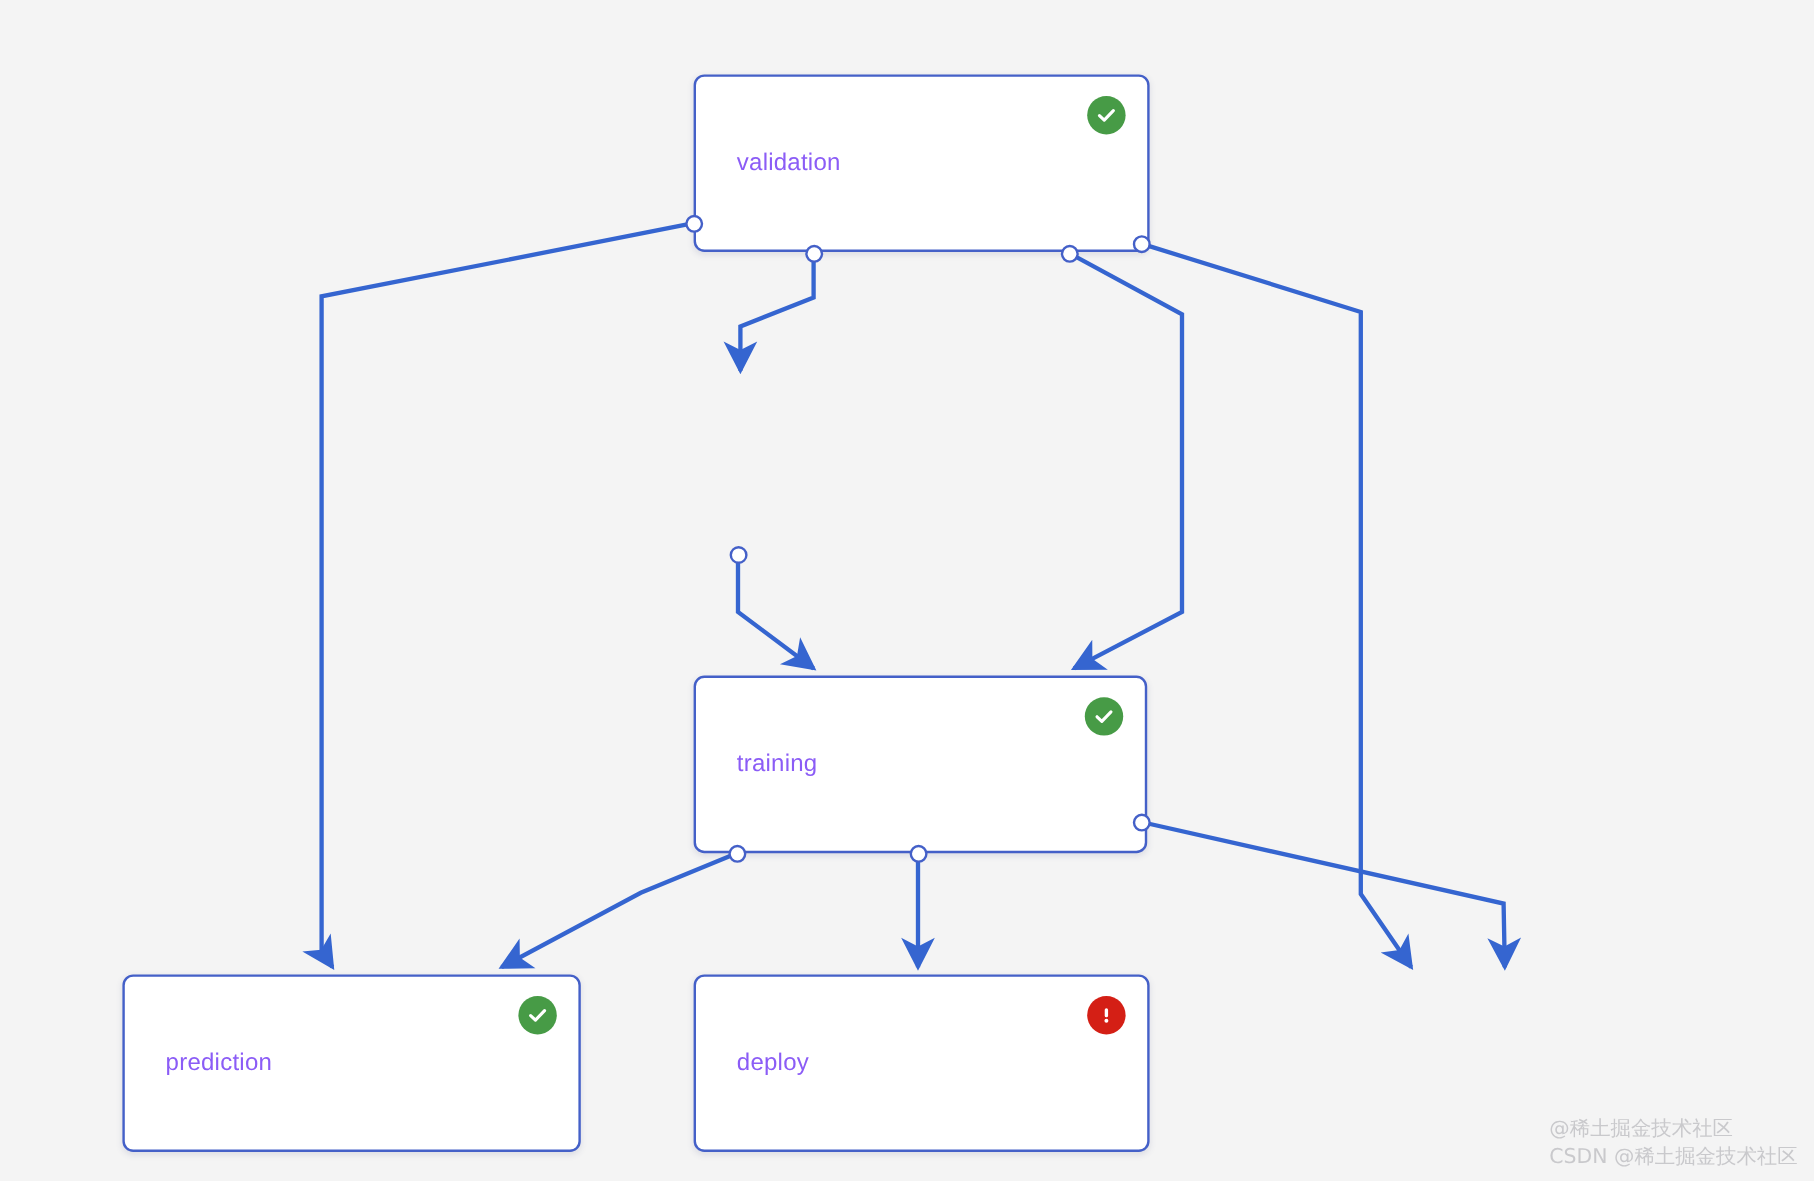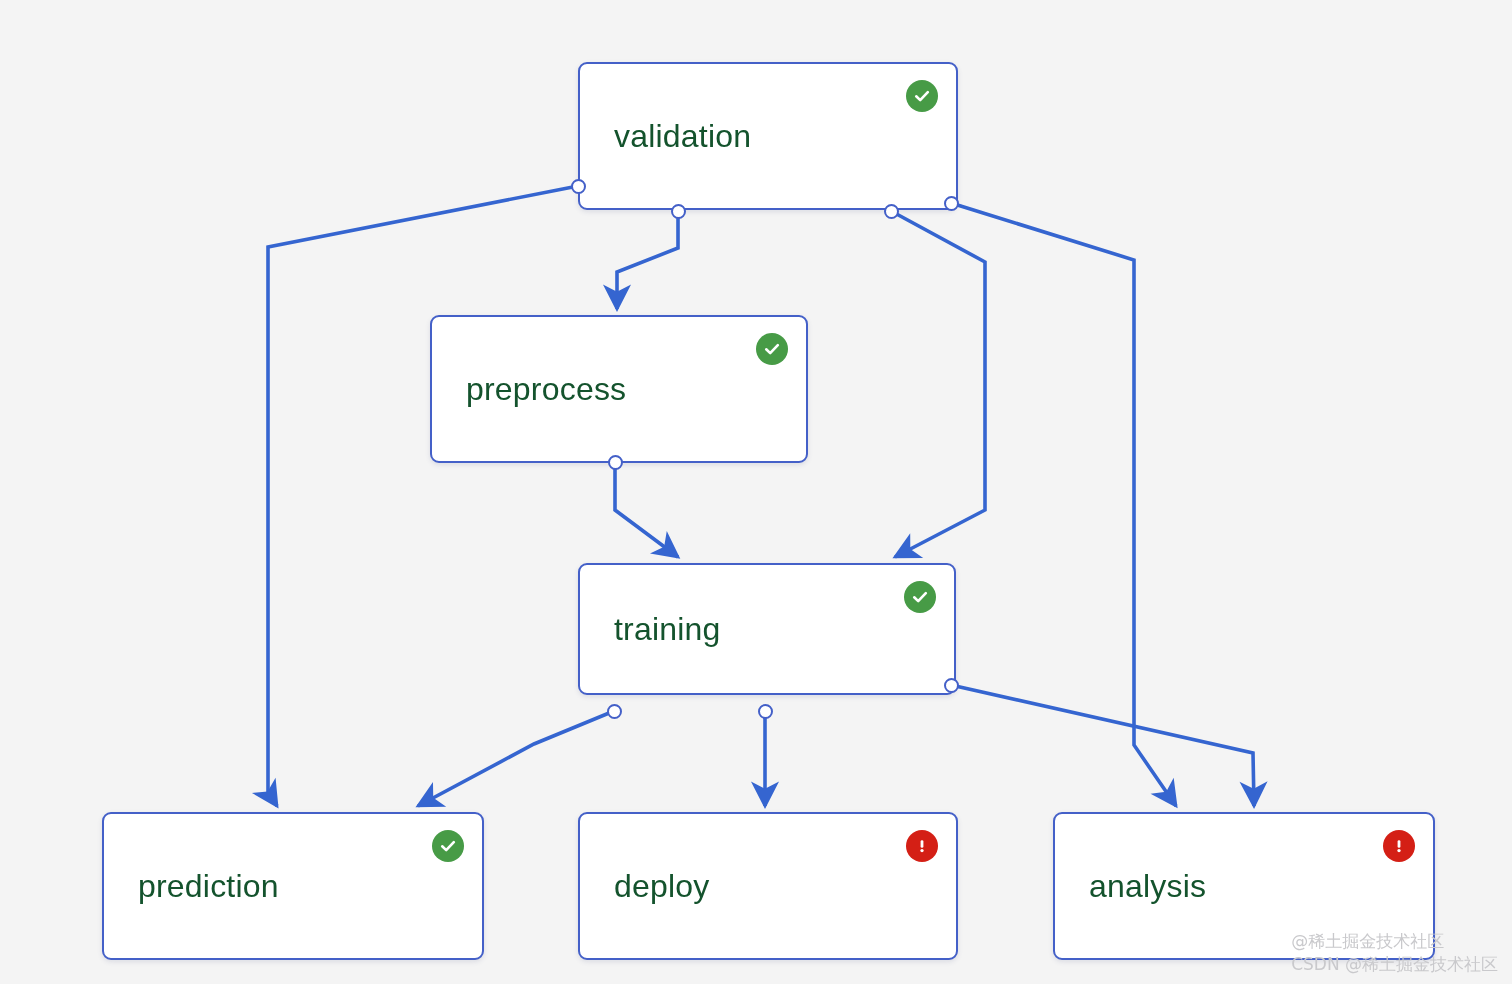--- a/index.html
+++ b/index.html
@@ -30,23 +30,23 @@
     border: 2.5px solid #4460c8;
     border-radius: 9px;
     box-shadow: 0 2px 5px rgba(60,70,120,0.13);
     z-index: 5;
   }
   .node-label {
     position: absolute;
     left: 34px;
     top: 50%;
     transform: translateY(-50%);
-    font-size: 32px;
+    font-size: 20px;
     font-weight: 400;
-    color: #14532d;
+    color: #8b5cf6;
     letter-spacing: 0.2px;
     white-space: nowrap;
   }
   .status-icon {
     position: absolute;
     right: 18px;
     top: 16px;
     width: 32px;
     height: 32px;
     border-radius: 50%;
@@ -116,30 +116,22 @@
 
   <div class="node" style="left:578px; top:62px; width:380px; height:148px;">
     <span class="node-label">validation</span>
     <span class="status-icon success">
       <svg width="20" height="20" viewBox="0 0 20 20">
         <path d="M4.2 10.3 L8.2 14.1 L15.8 6.2" fill="none" stroke="#ffffff" stroke-width="2.6" stroke-linecap="round" stroke-linejoin="round"></path>
       </svg>
     </span>
   </div>
 
-  <div class="node" style="left:430px; top:315px; width:378px; height:148px;">
-    <span class="node-label">preprocess</span>
-    <span class="status-icon success">
-      <svg width="20" height="20" viewBox="0 0 20 20">
-        <path d="M4.2 10.3 L8.2 14.1 L15.8 6.2" fill="none" stroke="#ffffff" stroke-width="2.6" stroke-linecap="round" stroke-linejoin="round"></path>
-      </svg>
-    </span>
-  </div>
 
-  <div class="node" style="left:578px; top:563px; width:378px; height:132px;">
+  <div class="node" style="left:578px; top:563px; width:378px; height:148px;">
     <span class="node-label">training</span>
     <span class="status-icon success">
       <svg width="20" height="20" viewBox="0 0 20 20">
         <path d="M4.2 10.3 L8.2 14.1 L15.8 6.2" fill="none" stroke="#ffffff" stroke-width="2.6" stroke-linecap="round" stroke-linejoin="round"></path>
       </svg>
     </span>
   </div>
 
   <div class="node" style="left:578px; top:812px; width:380px; height:148px;">
     <span class="node-label">deploy</span>
@@ -153,29 +145,20 @@
 
   <div class="node" style="left:102px; top:812px; width:382px; height:148px;">
     <span class="node-label">prediction</span>
     <span class="status-icon success">
       <svg width="20" height="20" viewBox="0 0 20 20">
         <path d="M4.2 10.3 L8.2 14.1 L15.8 6.2" fill="none" stroke="#ffffff" stroke-width="2.6" stroke-linecap="round" stroke-linejoin="round"></path>
       </svg>
     </span>
   </div>
 
-  <div class="node" style="left:1053px; top:812px; width:382px; height:148px;">
-    <span class="node-label">analysis</span>
-    <span class="status-icon error">
-      <svg width="20" height="20" viewBox="0 0 20 20">
-        <rect x="8.6" y="4.2" width="2.8" height="7.6" rx="1.4" fill="#ffffff"></rect>
-        <circle cx="10" cy="14.6" r="1.65" fill="#ffffff"></circle>
-      </svg>
-    </span>
-  </div>
 
   <div class="port" style="left:578px;  top:186px;"></div>
   <div class="port" style="left:678px;  top:211px;"></div>
   <div class="port" style="left:891px;  top:211px;"></div>
   <div class="port" style="left:951px;  top:203px;"></div>
   <div class="port" style="left:615px;  top:462px;"></div>
   <div class="port" style="left:614px;  top:711px;"></div>
   <div class="port" style="left:765px;  top:711px;"></div>
   <div class="port" style="left:951px;  top:685px;"></div>
 

